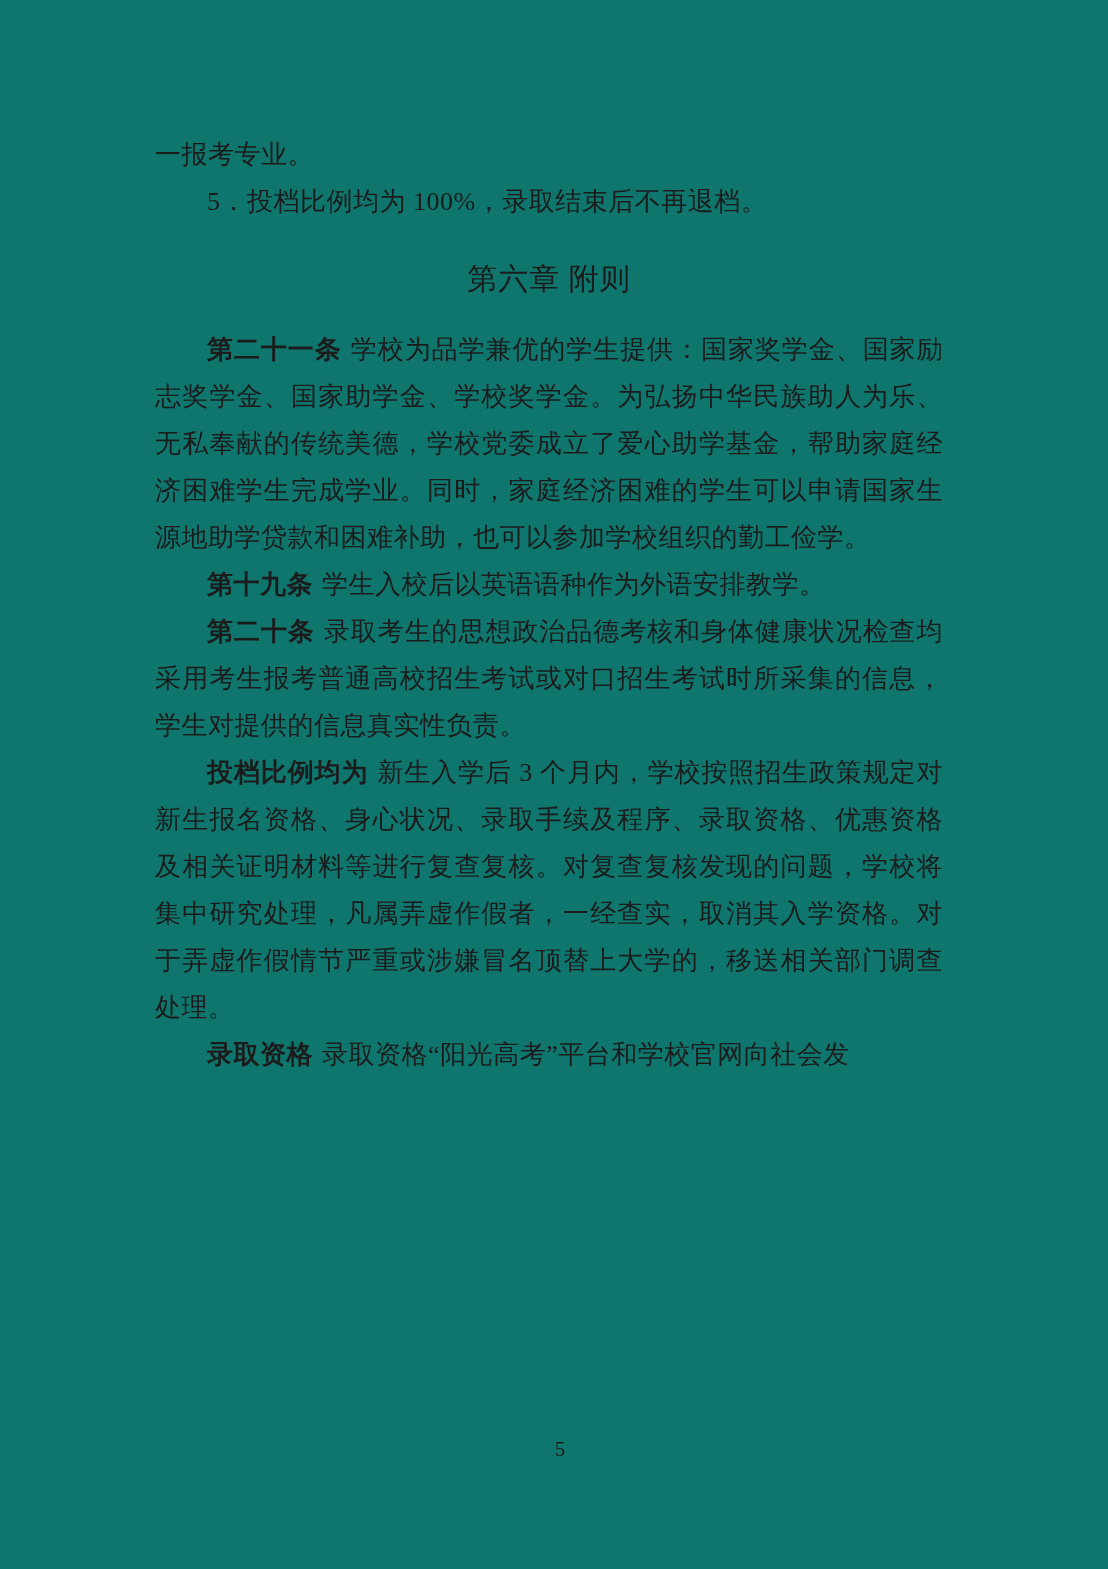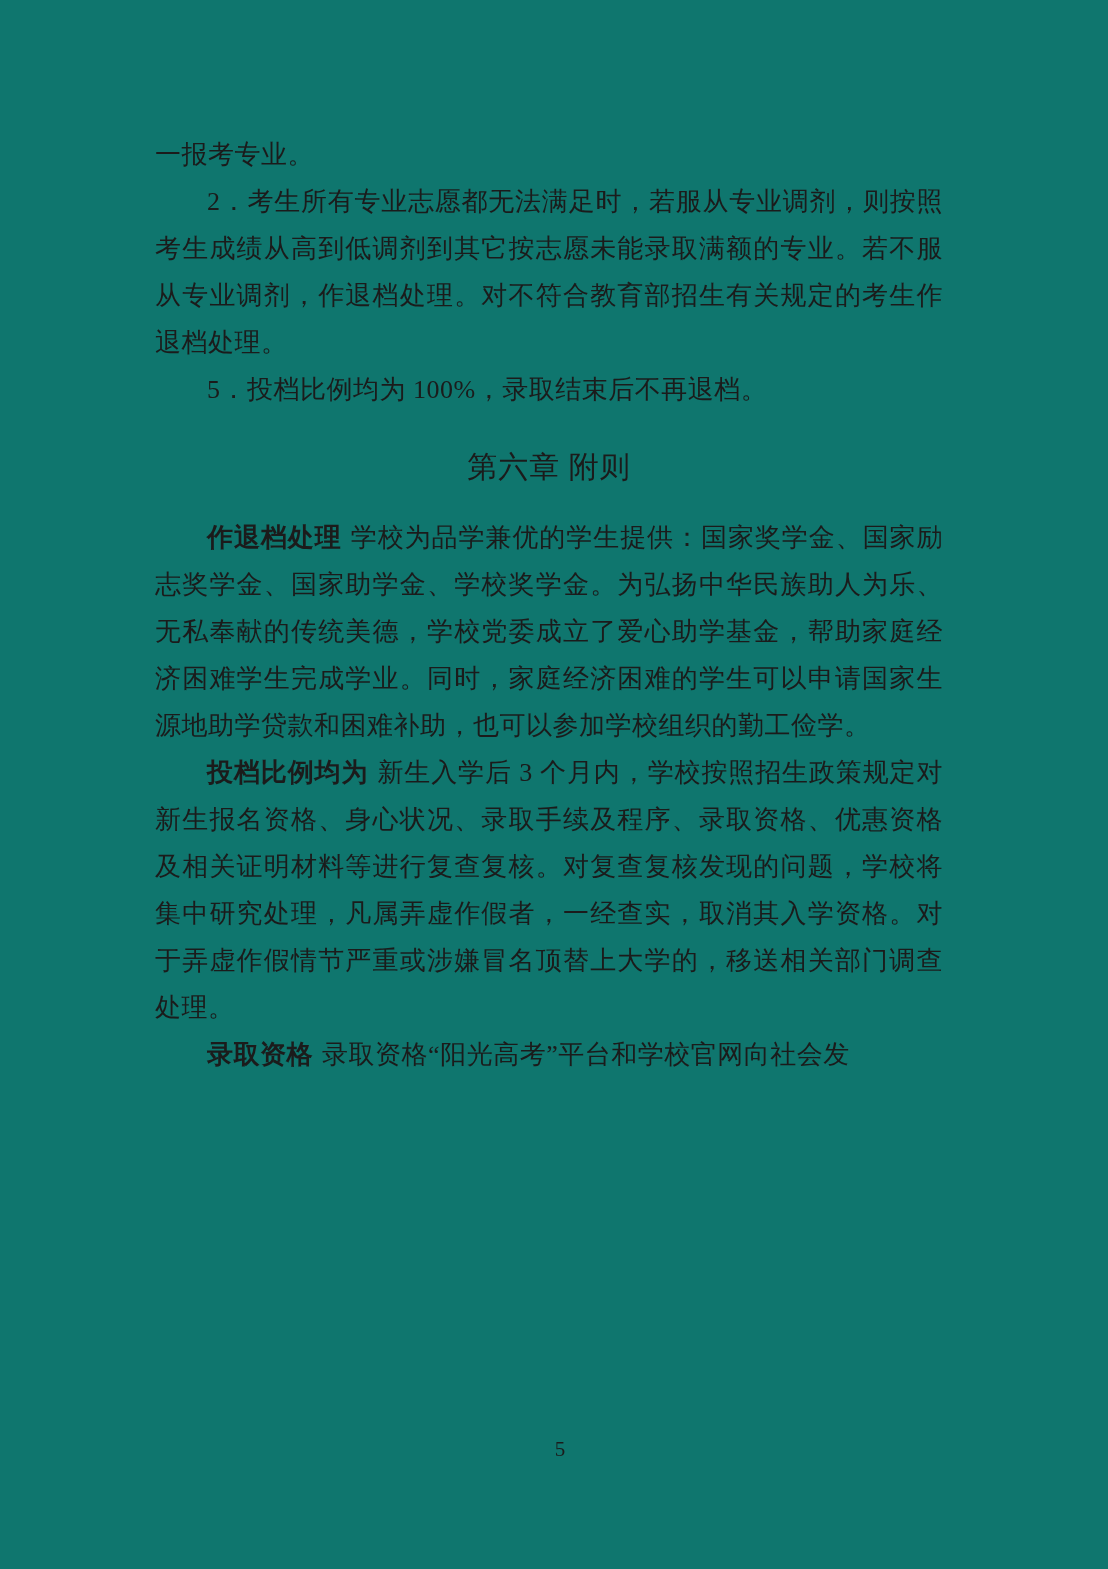--- a/index.html
+++ b/index.html
@@ -57,21 +57,22 @@
     line-height: 26px;
     color: #1b1b1b;
   }
 </style>
 </head>
 <body>
 
 <div class="page" style="background: #0f766e; color: rgb(27, 27, 27); padding-left: 12px;">
   <div class="content" id="content">
       <p class="para no-indent">一报考专业。</p>
-      <p class="para">2．考生所有专业志愿都无法满足时，若服从专业调剂，则按照考生成绩从高到低调剂到其它按志愿未能录取满额的专业。若不服从专业调剂，作退档处理。对不符合教育部招生有关规定的考生作退档处理。</p>
       <p class="para">5．投档比例均为 100%，录取结束后不再退档。</p>
       <h2 class="chapter">第六章 附则</h2>
-      <p class="para"><span class="article-label">作退档处理</span><span>学校为品学兼优的学生提供：国家奖学金、国家励志奖学金、国家助学金、学校奖学金。为弘扬中华民族助人为乐、无私奉献的传统美德，学校党委成立了爱心助学基金，帮助家庭经济困难学生完成学业。同时，家庭经济困难的学生可以申请国家生源地助学贷款和困难补助，也可以参加学校组织的勤工俭学。</span></p>
+      <p class="para"><span class="article-label">第二十一条</span><span>学校为品学兼优的学生提供：国家奖学金、国家励志奖学金、国家助学金、学校奖学金。为弘扬中华民族助人为乐、无私奉献的传统美德，学校党委成立了爱心助学基金，帮助家庭经济困难学生完成学业。同时，家庭经济困难的学生可以申请国家生源地助学贷款和困难补助，也可以参加学校组织的勤工俭学。</span></p>
+      <p class="para"><span class="article-label">第十九条</span><span>学生入校后以英语语种作为外语安排教学。</span></p>
+      <p class="para"><span class="article-label">第二十条</span><span>录取考生的思想政治品德考核和身体健康状况检查均采用考生报考普通高校招生考试或对口招生考试时所采集的信息，学生对提供的信息真实性负责。</span></p>
       <p class="para"><span class="article-label">投档比例均为</span><span>新生入学后 3 个月内，学校按照招生政策规定对新生报名资格、身心状况、录取手续及程序、录取资格、优惠资格及相关证明材料等进行复查复核。对复查复核发现的问题，学校将集中研究处理，凡属弄虚作假者，一经查实，取消其入学资格。对于弄虚作假情节严重或涉嫌冒名顶替上大学的，移送相关部门调查处理。</span></p>
       <p class="para"><span class="article-label">录取资格</span><span>录取资格“阳光高考”平台和学校官网向社会发</span></p>
     </div>
   <div class="page-number">5</div>
 </div>
 
 </body></html>

